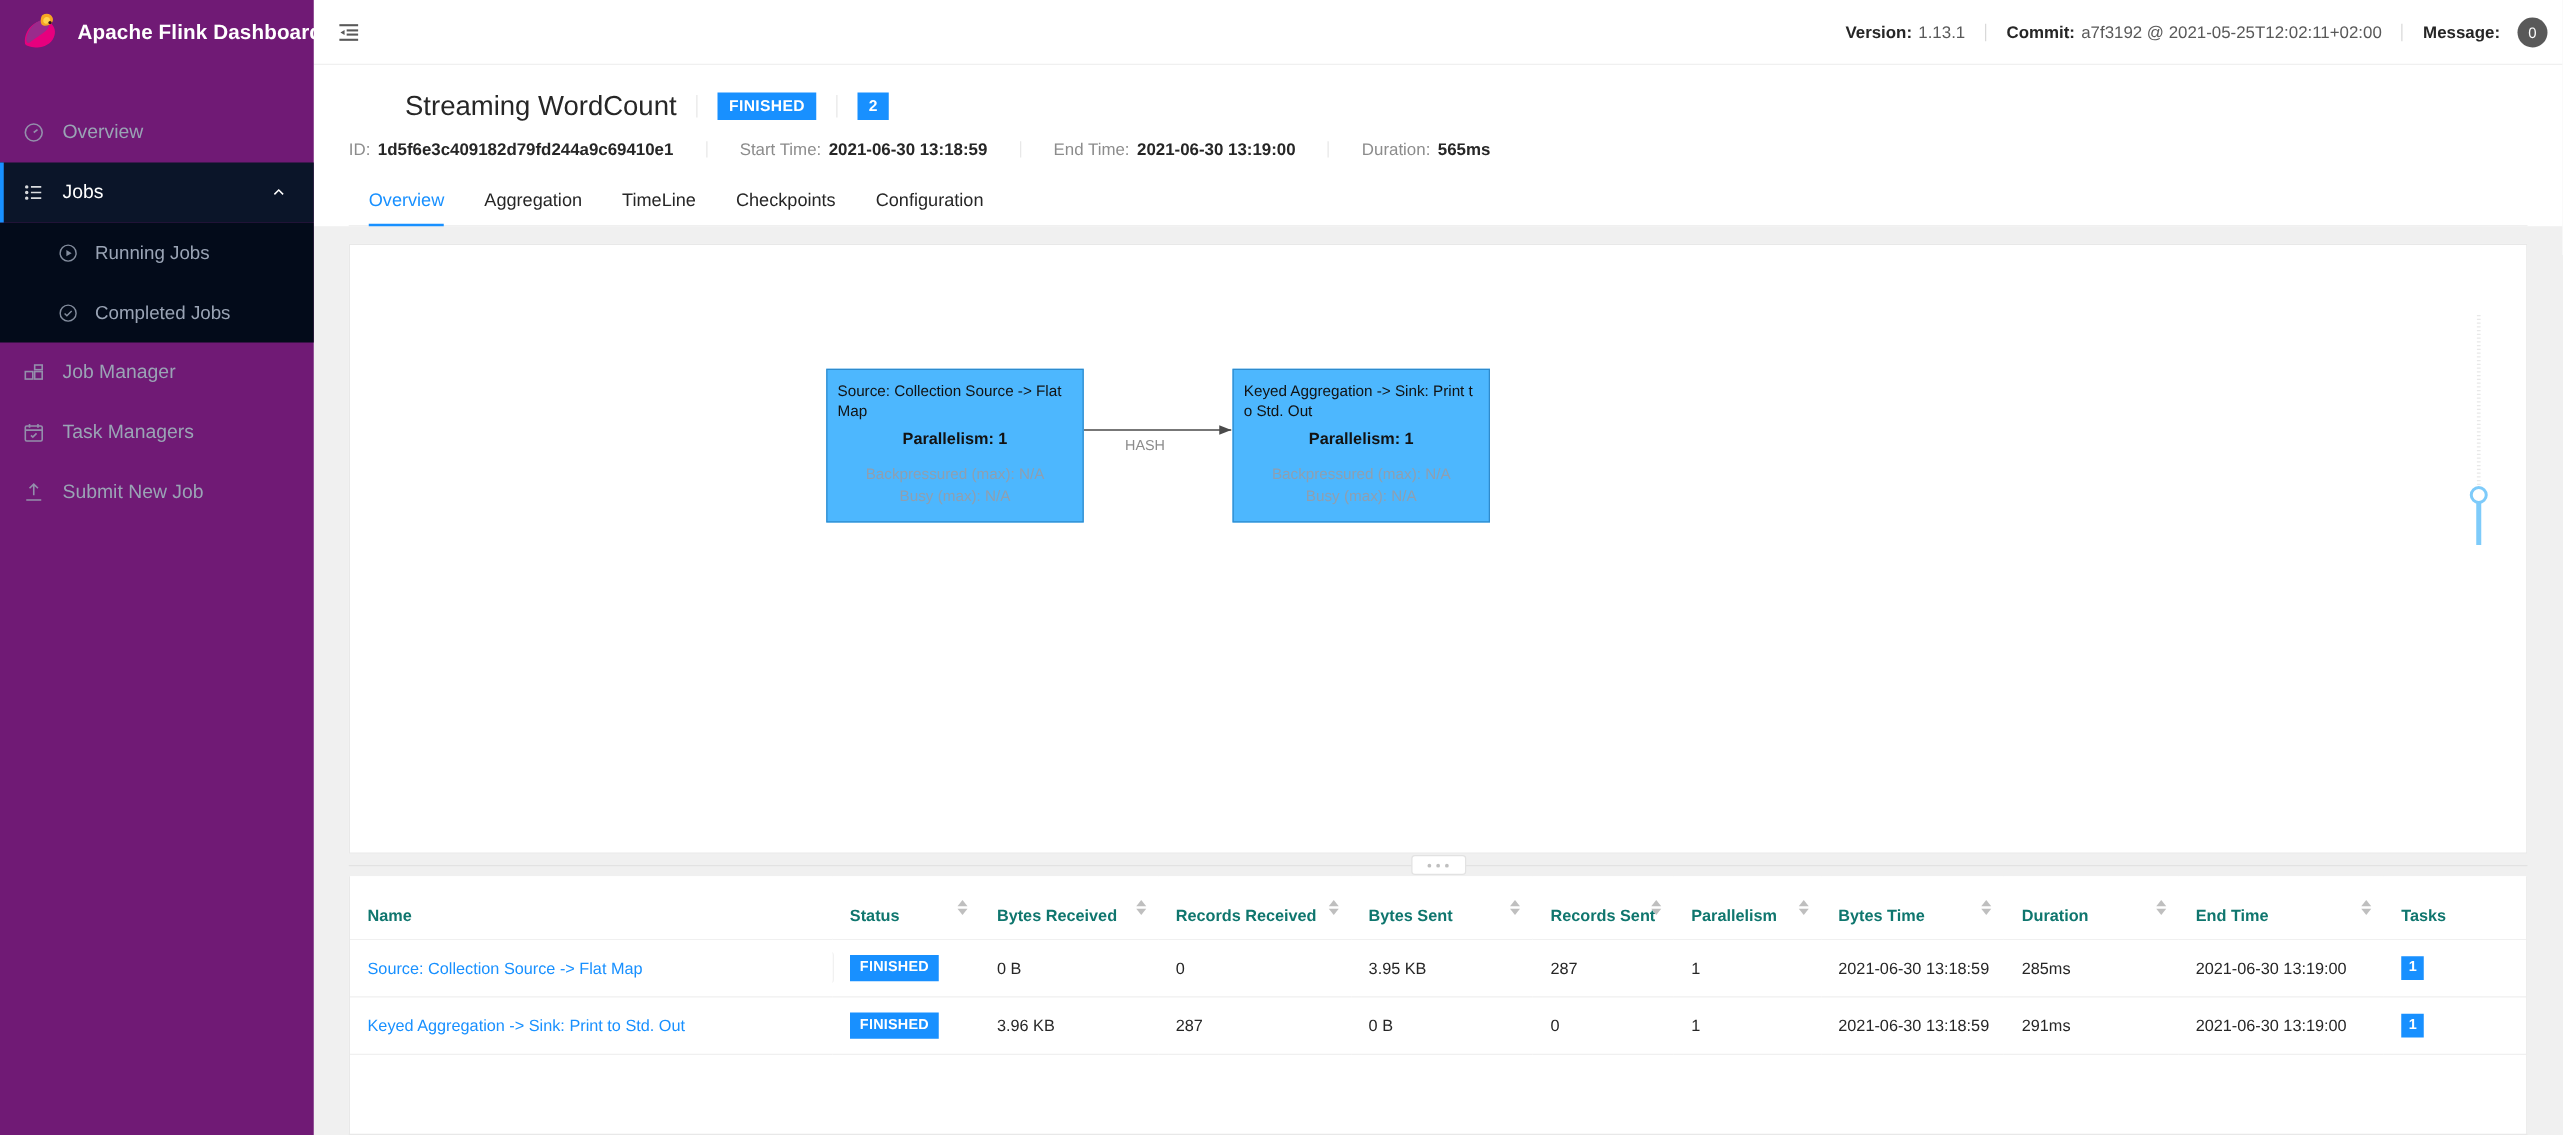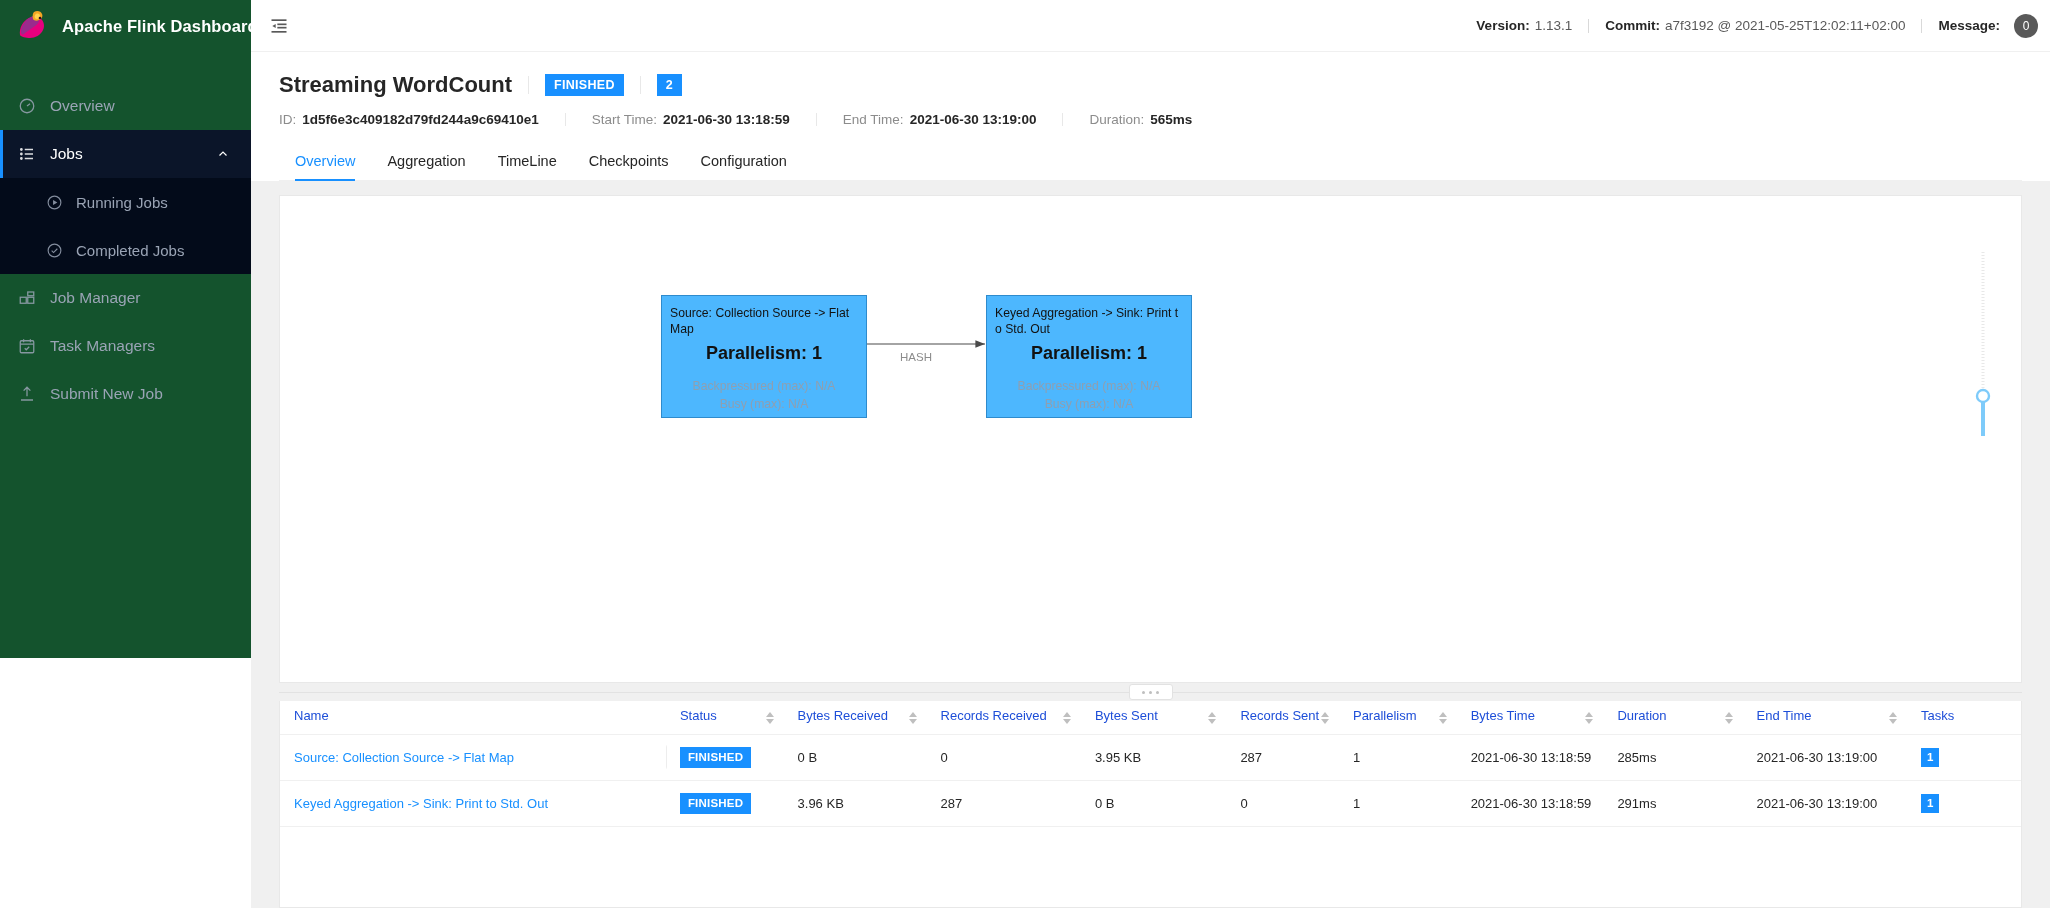--- a/index.html
+++ b/index.html
@@ -6,22 +6,22 @@
   html, body {
     width: 2050px; height: 908px;
     font-family: "Liberation Sans", sans-serif;
     background: #fff;
     overflow: hidden;
   }
   body { display: flex; }
 
   
   .sidebar {
-    width: 251px; height: 658px; flex: 0 0 251px;
-    background: #14532d;
+    width: 251px; height: 908px; flex: 0 0 251px;
+    background: #701a75;
     color: #9aa4b5;
     display: flex; flex-direction: column;
     position: relative; z-index: 5;
   }
   .brand {
     height: 52px; display: flex; align-items: center;
     padding: 0 0 0 14px; gap: 12px;
   }
   .brand-logo { width: 36px; height: 34px; flex: 0 0 36px; display:block; }
   .brand-title {
@@ -79,21 +79,21 @@
     margin-left: 14px; cursor: pointer;
   }
 
   
   .content {
     flex: 1 1 auto; background: #fff; display: flex; flex-direction: column;
     min-height: 0;
   }
   .job-head { padding: 20px 28px 0 28px; }
   .job-title-row { display: flex; align-items: center; gap: 0; }
-  .job-title { font-size: 22px; color: #262626; font-weight: bold; }
+  .job-title { font-size: 22px; color: #262626; font-weight: normal; margin-left: 45px; }
   .tdiv { width:1px; height:18px; background:#e8e8e8; margin: 0 16px; display:inline-block;}
   .badge-status {
     background: #1890ff; color: #fff; font-size: 12.5px; font-weight: bold;
     padding: 3px 9px; letter-spacing:.3px; line-height: 1.35;
   }
   .badge-count {
     background: #1890ff; color: #fff; font-size: 12.5px; font-weight: bold;
     padding: 3px 9px; line-height: 1.35; min-width: 22px; text-align:center;
   }
   .job-meta {
@@ -124,21 +124,21 @@
   .graph-panel {
     position: relative; background: #fff; border: 1px solid #e8e8e8;
     height: 488px; flex: 0 0 488px; overflow: hidden;
   }
   .node {
     position: absolute; background: #4db7fe; border: 1px solid #2e8bcd;
     padding: 9px 8px 8px 8px; width: 206px; height: 123px;
     font-size: 12.2px; color: #121212; line-height: 1.32;
   }
   .node-title { word-break: break-all; }
-  .node-par { text-align: center; font-weight: bold; margin-top: 5px; font-size: 18px;}
+  .node-par { text-align: center; font-weight: bold; margin-top: 5px; font-size: 13px;}
   .node-stats { margin-top: 12px; text-align: center; color: #8f9fb0; font-size: 12.2px; line-height:1.45;}
   .edge-label {
     position: absolute; font-size: 11.5px; color: #8c8c8c;
   }
   .zoom-slider { position: absolute; right: 26px; top: 50px; }
 
   .resize-handle {
     height: 18px; flex: 0 0 18px; background: transparent;
     display: flex; align-items: center; justify-content: center;
     position: relative; cursor: row-resize;
@@ -150,22 +150,22 @@
     position: relative; width: 44px; height: 16px; background: #fff;
     border: 1px solid #e2e2e2; border-radius: 3px;
     display:flex; align-items:center; justify-content:center; gap:4px;
   }
   .handle-pill i { width:3px; height:3px; border-radius:50%; background:#bfbfbf; display:block;}
 
   
   .table-wrap { background:#fff; border:1px solid #e8e8e8; border-top:none; flex: 1 1 auto; overflow: hidden; }
   table { width: 100%; border-collapse: collapse; table-layout: fixed; }
   thead th {
-    text-align: left; font-size: 13px; font-weight: normal; color: #1d4ed8;
-    padding: 7px 12px 11px 14px; border-bottom: 1px solid #f0f0f0;
+    text-align: left; font-size: 13px; font-weight: bold; color: #0f766e;
+    padding: 24px 12px 11px 14px; border-bottom: 1px solid #f0f0f0;
     background: #fff; position: relative; white-space: nowrap;
   }
   thead th .sorter {
     position: absolute; right: 10px; top: 50%; transform: translateY(-50%);
     display: flex; flex-direction: column; gap: 2px; cursor: pointer;
   }
   .caret-up, .caret-dn { width:0;height:0;border-left:4px solid transparent;border-right:4px solid transparent; }
   .caret-up { border-bottom:5px solid #bfbfbf; }
   .caret-dn { border-top:5px solid #bfbfbf; }
   tbody td {

